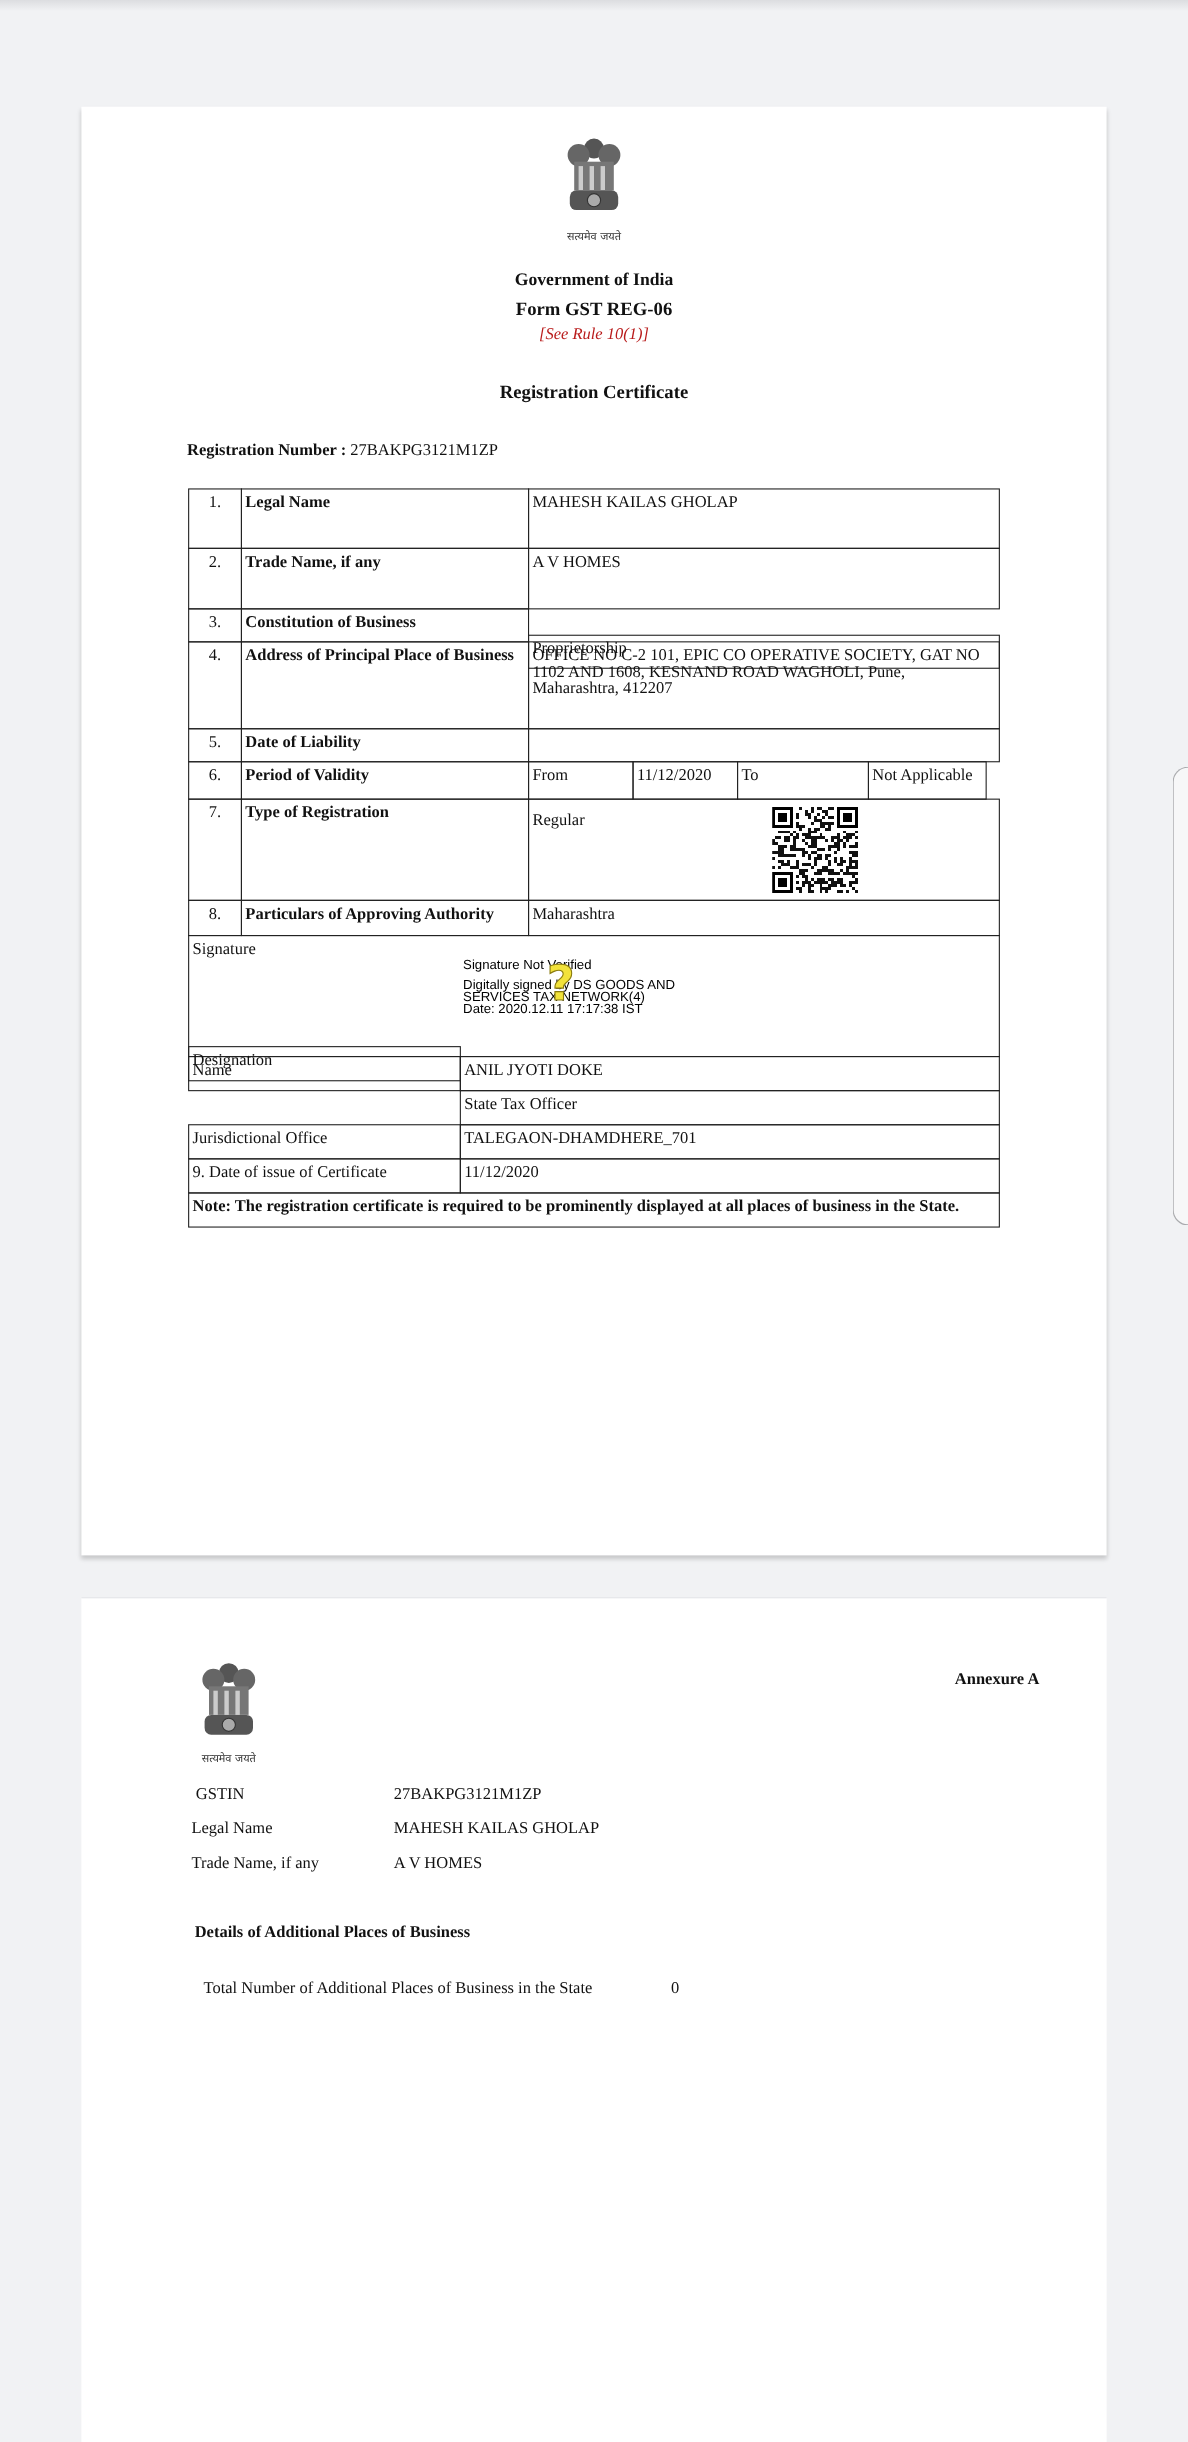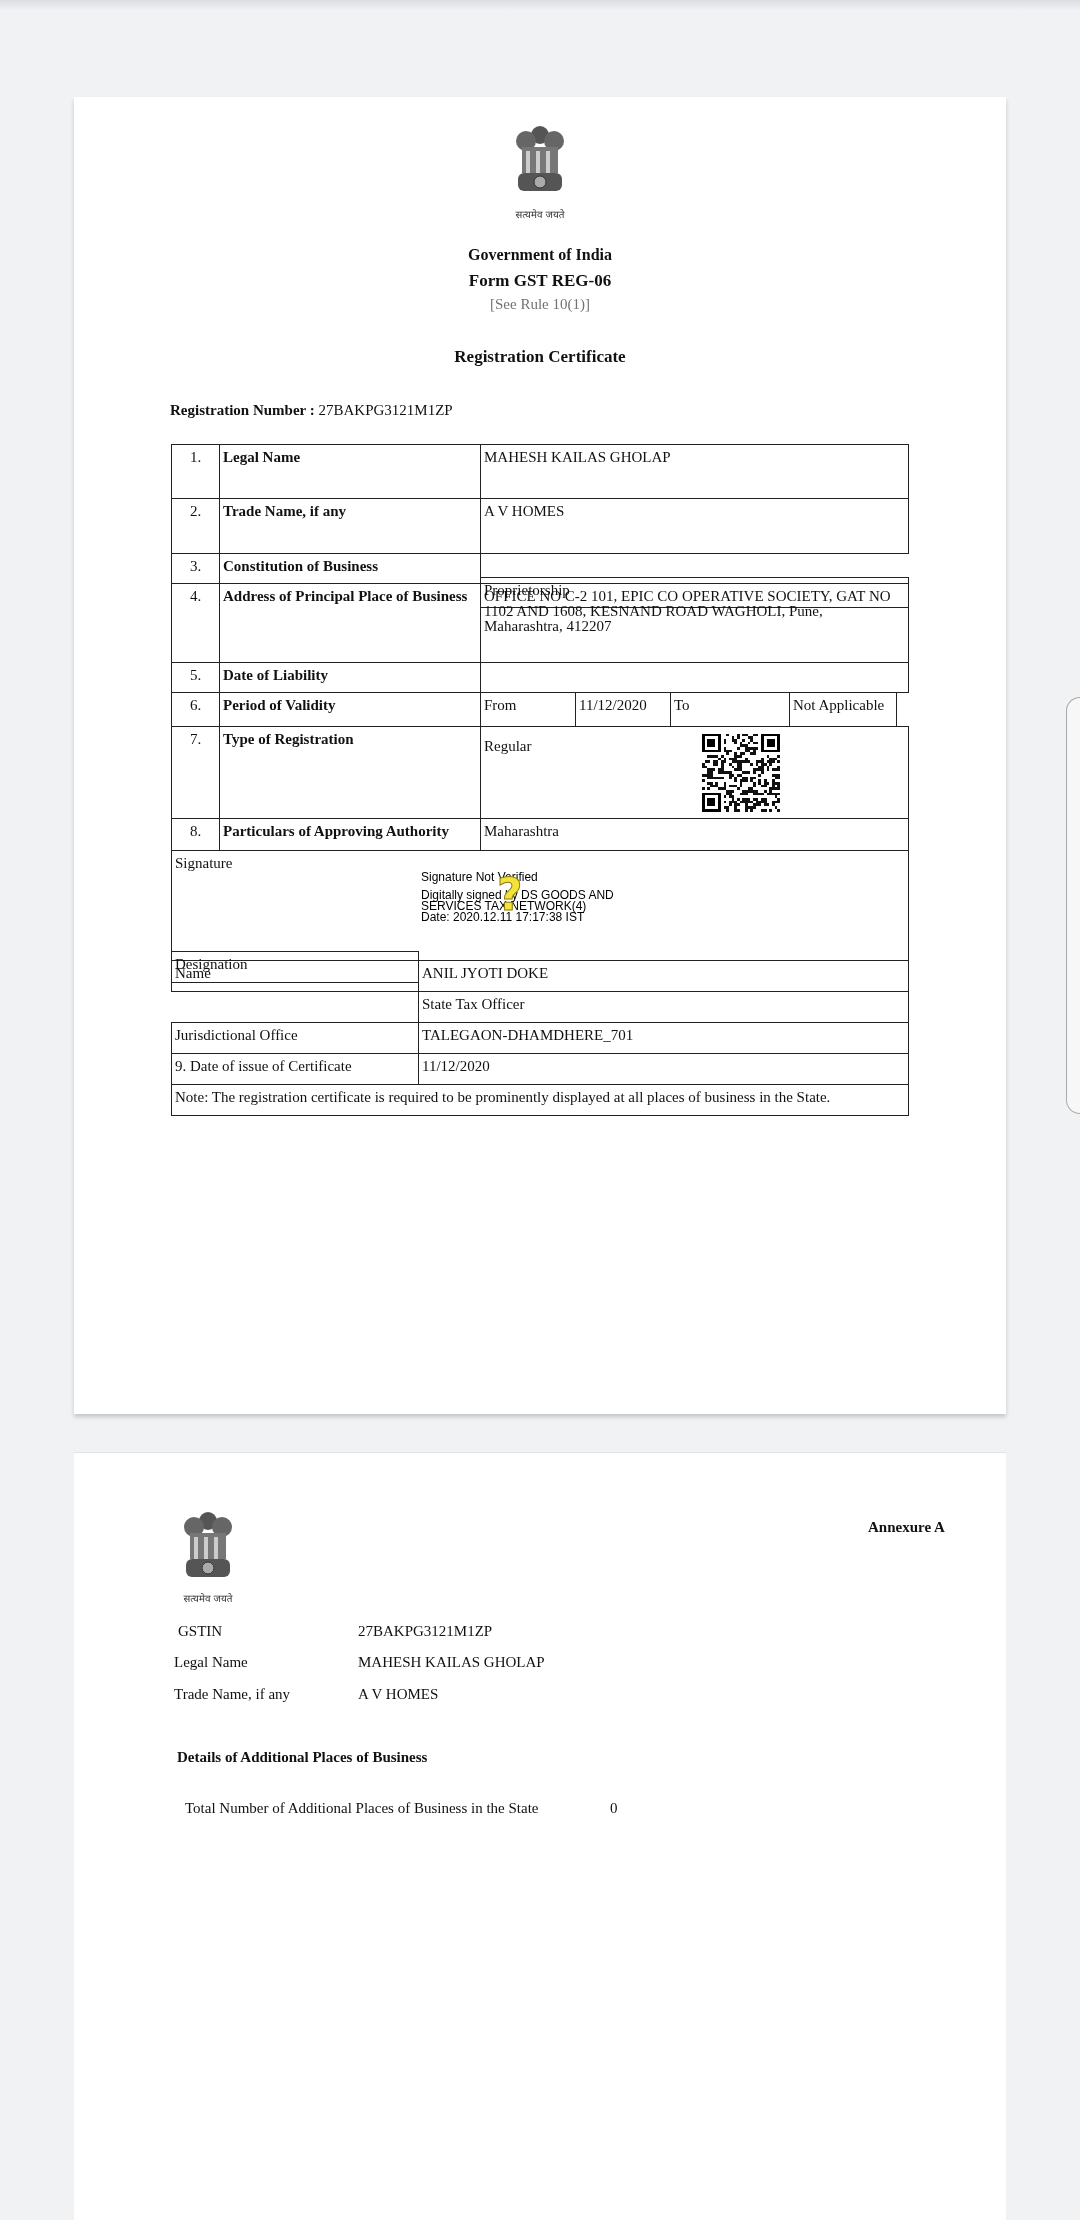--- a/index.html
+++ b/index.html
@@ -14,21 +14,21 @@
   #page1 { top: 97px; height: 1317px; box-shadow: 0 3px 4px rgba(0,0,0,0.18); }
   #page2 { top: 1452px; height: 768px; border-top: 1px solid #e2e3e6; }
 
   .emblem { position: absolute; }
   .emblem svg { display: block; }
   .motto { position: absolute; font-size: 10px; color: #333; text-align: center; width: 80px; font-family: "DejaVu Sans", sans-serif; }
 
   .center { position: absolute; left: 0; width: 932px; text-align: center; }
   .hd1 { top: 149px; font-weight: bold; font-size: 16px; }
   .hd2 { top: 174px; font-weight: bold; font-size: 17px; }
-  .hd3 { top: 199px; font-size: 15px; color: #737373; }
+  .hd3 { top: 199px; font-style: italic; font-size: 15px; color: #b91c1c; }
   .hd4 { top: 250px; font-weight: bold; font-size: 17px; }
 
   .regno { position: absolute; left: 96px; top: 305px; font-size: 15px; }
   .regno b { font-weight: bold; }
 
   .cell { position: absolute; box-sizing: border-box; border: 1.5px solid #222; font-size: 15px; line-height: 15px; padding: 5px 3px; background: transparent; }
   .b { font-weight: bold; }
   .sigtext { position: absolute; font-family: "Liberation Sans", sans-serif; font-size: 12px; line-height: 11px; color: #000000; }
   .qmark { position: absolute; font-family: "DejaVu Sans", sans-serif; font-weight: bold; font-size: 44px; color: #f2e23a; -webkit-text-stroke: 1px #8a7b10; }
 
@@ -443,21 +443,21 @@
       <div class="cell" style="left:344px; top:894px; width:491px; height:32px;">State Tax Officer</div>
     </div>
     <div>
       <div class="cell" style="left:97px; top:925px; width:248px; height:32px;">Jurisdictional Office</div>
       <div class="cell" style="left:344px; top:925px; width:491px; height:32px;">TALEGAON-DHAMDHERE_701</div>
     </div>
     <div>
       <div class="cell" style="left:97px; top:956px; width:248px; height:32px;">9. Date of issue of Certificate</div>
       <div class="cell" style="left:344px; top:956px; width:491px; height:32px;">11/12/2020</div>
     </div>
-    <div class="cell" style="left:97px; top:987px; width:738px; height:32px;">Note: The registration certificate is required to be prominently displayed at all places of business in the State.</div>
+    <div class="cell" style="left:97px; top:987px; width:738px; height:32px;font-weight:bold;">Note: The registration certificate is required to be prominently displayed at all places of business in the State.</div>
   </div>
 
 </div>
 
 <div class="page" id="page2">
   <div class="emblem" style="left:106px; top:52px;">
     <svg width="56" height="82" viewBox="0 0 56 78">
       <ellipse cx="28" cy="14" rx="9" ry="9" fill="#555"></ellipse>
       <ellipse cx="14" cy="20" rx="10" ry="10" fill="#666"></ellipse>
       <ellipse cx="42" cy="20" rx="10" ry="10" fill="#666"></ellipse>

